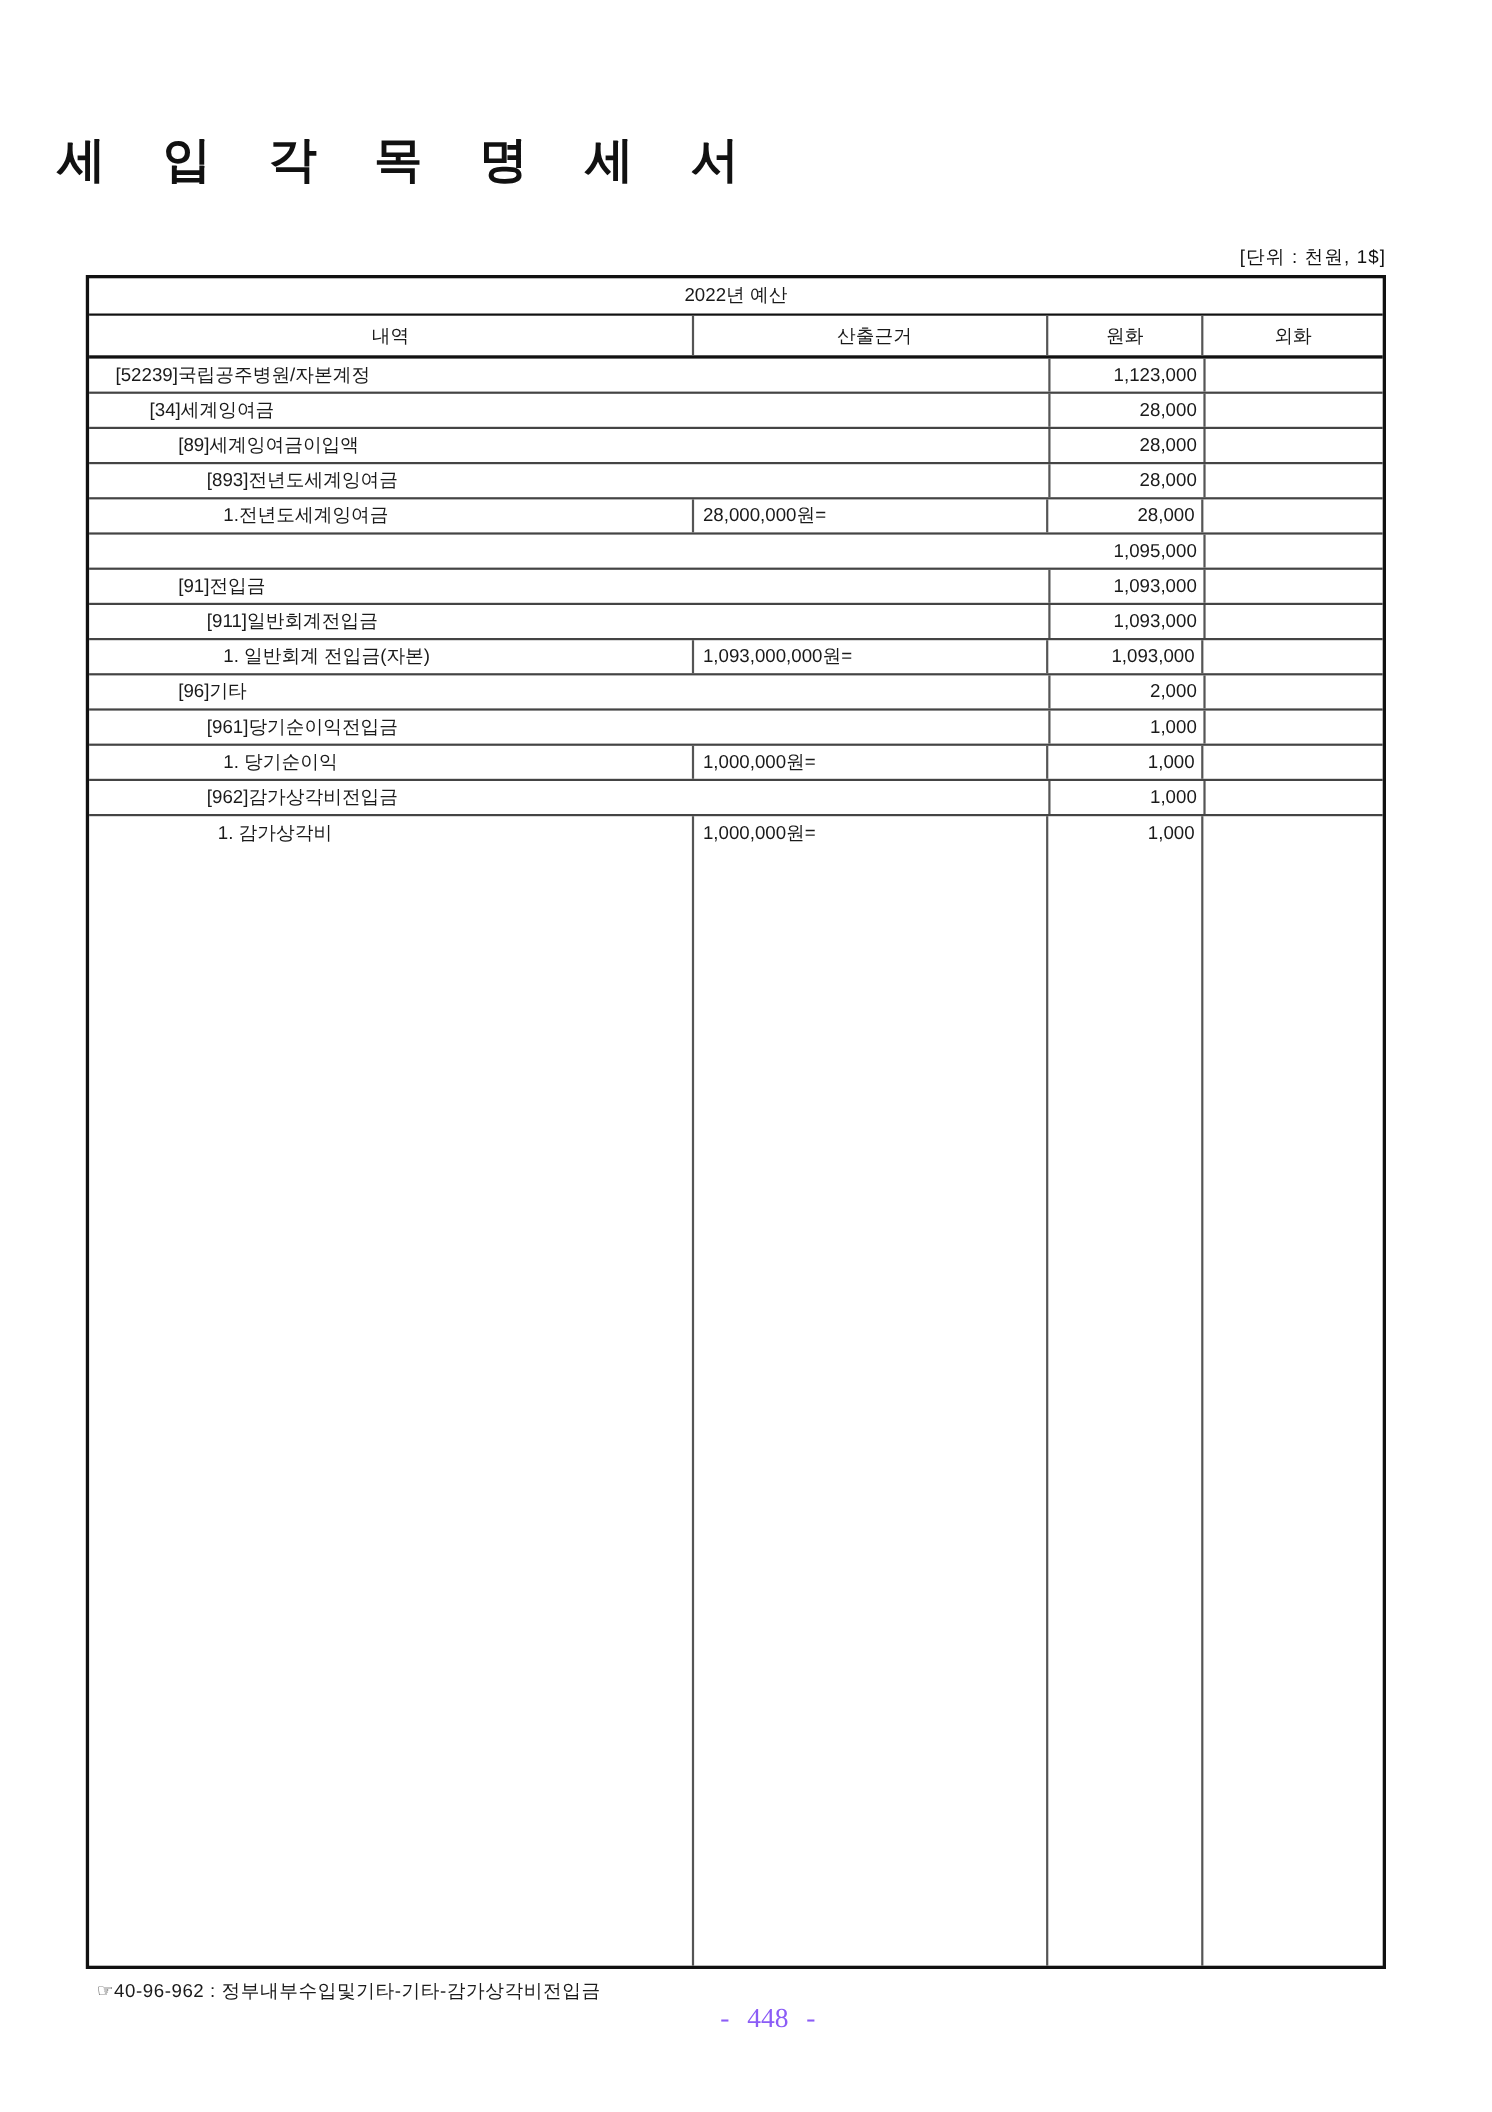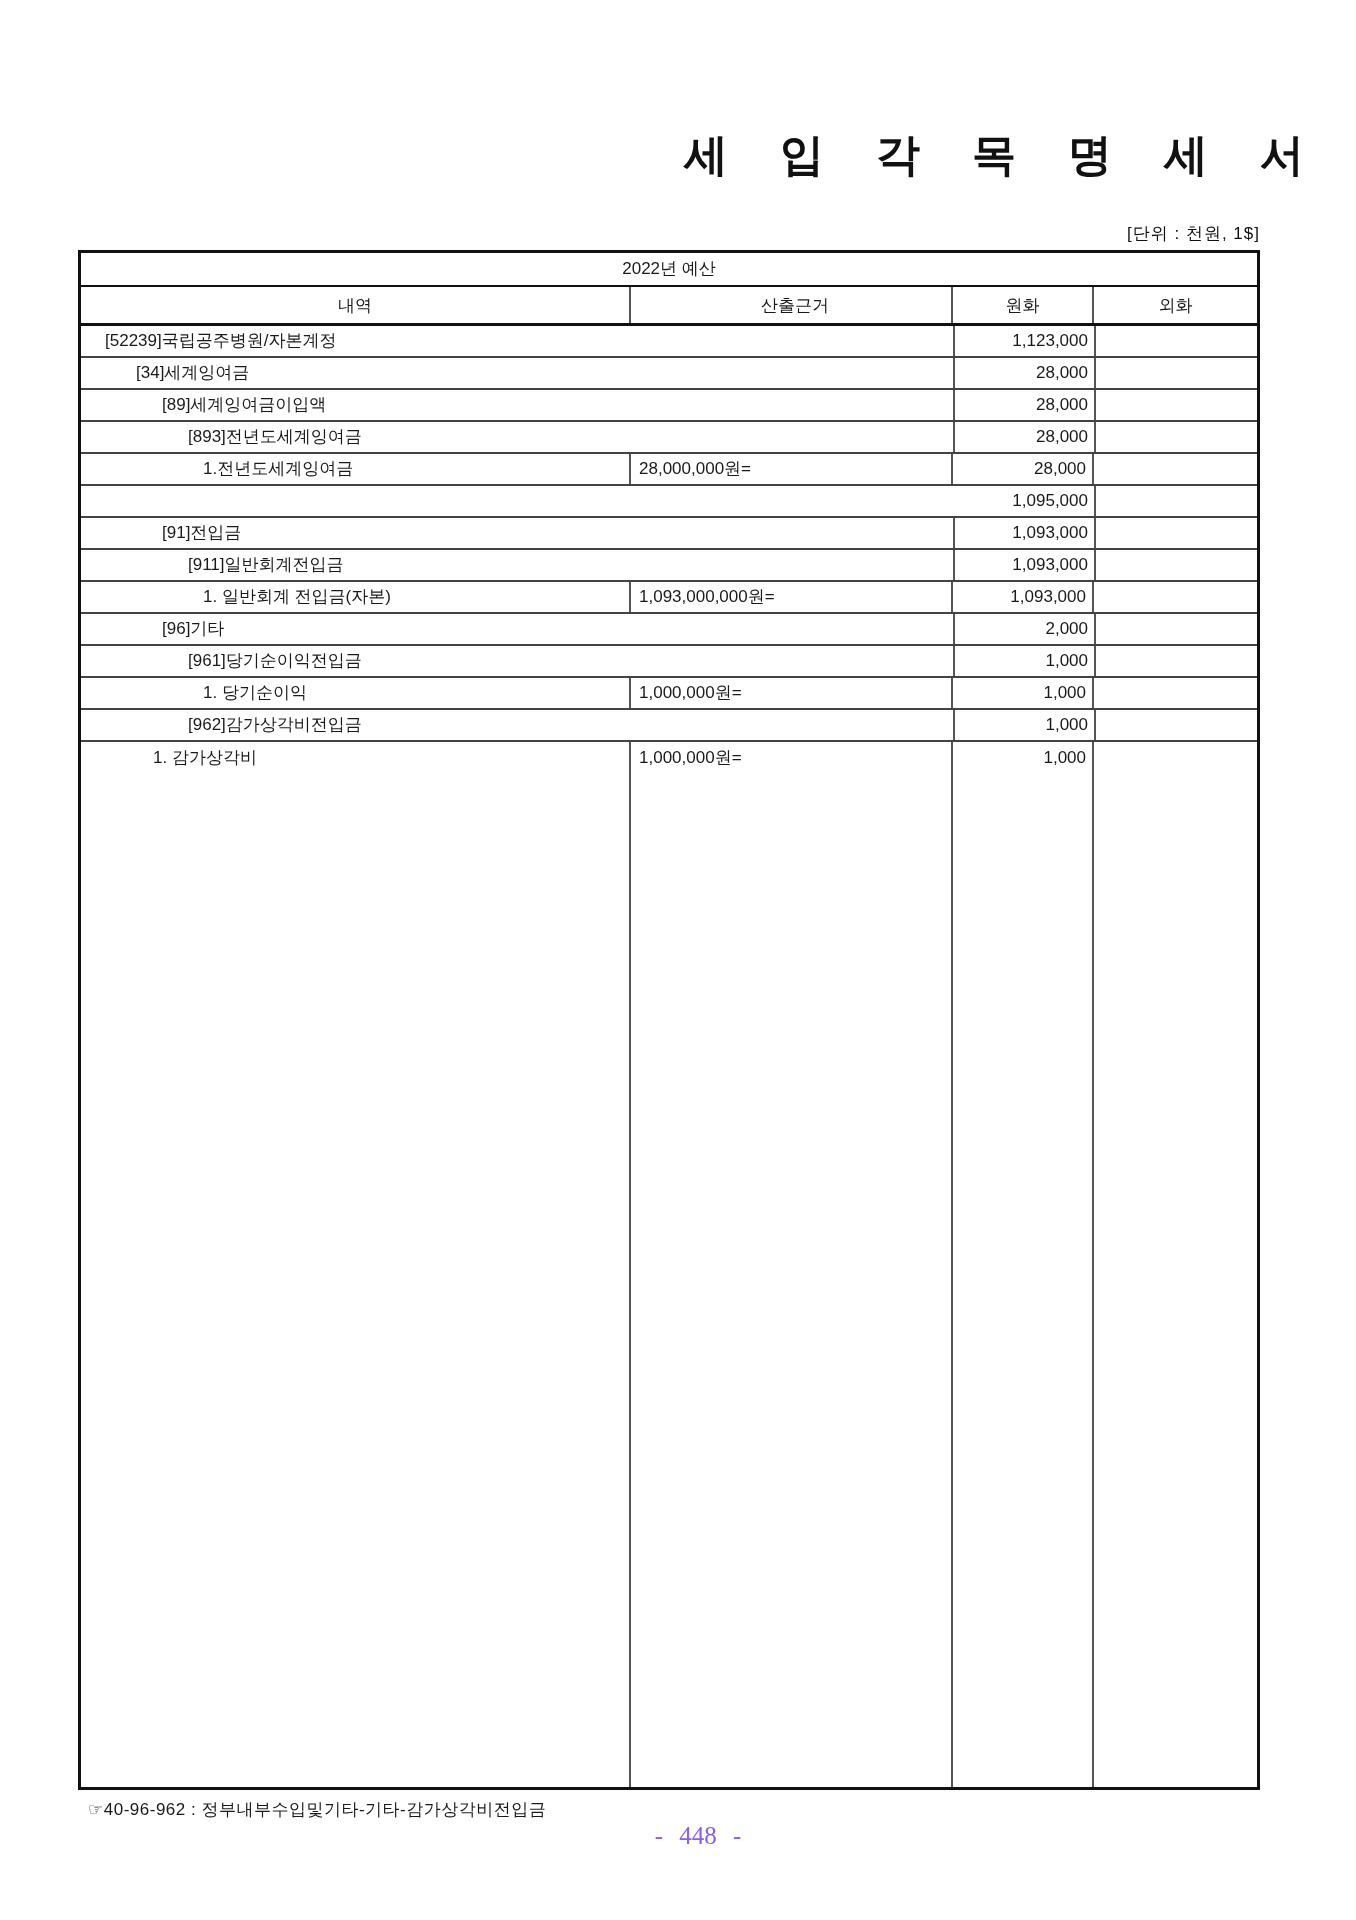--- a/index.html
+++ b/index.html
@@ -5,22 +5,22 @@
   html,body{margin:0;padding:0;background:#ffffff;}
   .page{
     position:relative;
     width:1356px;height:1920px;
     background:#ffffff;
     font-family:"Liberation Sans","DejaVu Sans",sans-serif;
     color:#1a1a1a;
     overflow:hidden;
   }
   .doc-title{
-    position:absolute;top:126px;left:0;width:100%;
-    text-align:right;
+    position:absolute;top:116px;left:0;width:100%;
+    text-align:left;
     font-size:44px;font-weight:bold;color:#111;
     letter-spacing:52px;
     padding-left:52px;box-sizing:border-box;
     white-space:nowrap;
   }
   .unit-note{
     position:absolute;top:222px;right:96px;
     font-size:17px;color:#111;
     letter-spacing:1px;
   }
@@ -178,21 +178,21 @@
   </div>
 
   <div class="trow merged">
     <div class="cell c1" style="padding-left: 107px;">[962]감가상각비전입금</div>
 
     <div class="cell c3">1,000</div>
     <div class="cell c4"></div>
   </div>
 
   <div class="trow grow">
-    <div class="cell c1" style="padding-left: 72px;">1. 감가상각비</div>
+    <div class="cell c1" style="padding-left: 117px;">1. 감가상각비</div>
     <div class="cell c2">1,000,000원=</div>
     <div class="cell c3">1,000</div>
     <div class="cell c4"></div>
   </div>
 </div>
   </div>
 
   <div class="footnote">☞40-96-962 : 정부내부수입및기타-기타-감가상각비전입금</div>
 
   <div class="page-number">- 448 -</div>

